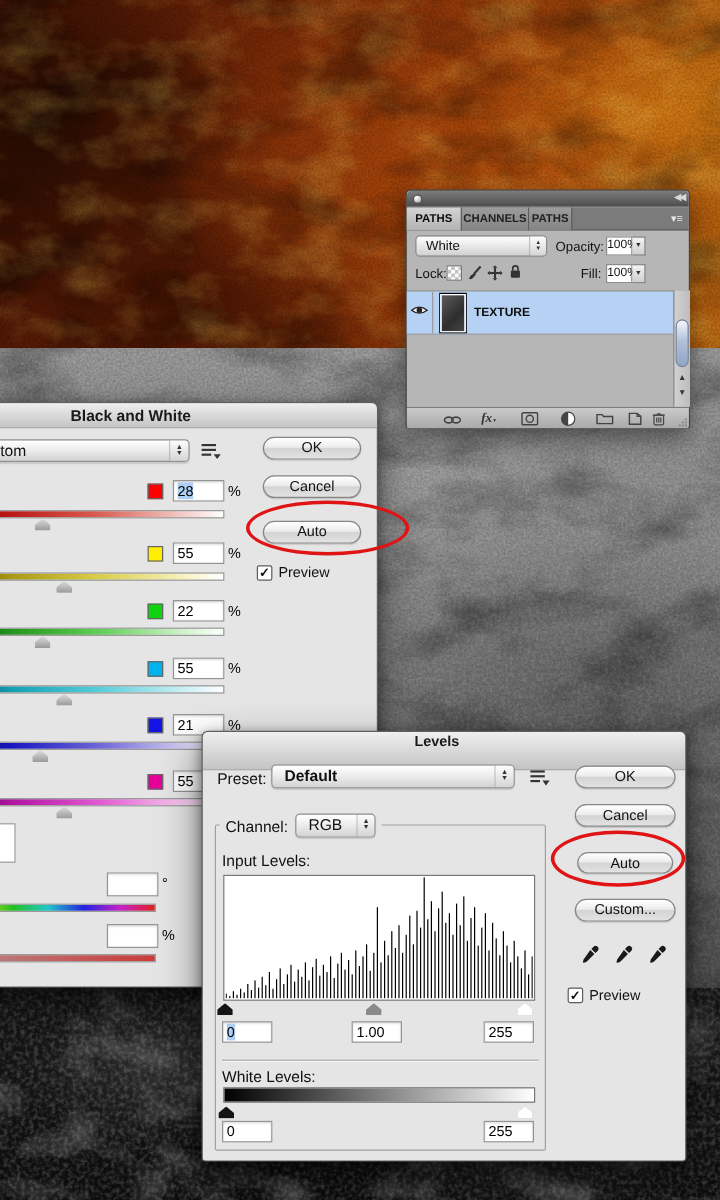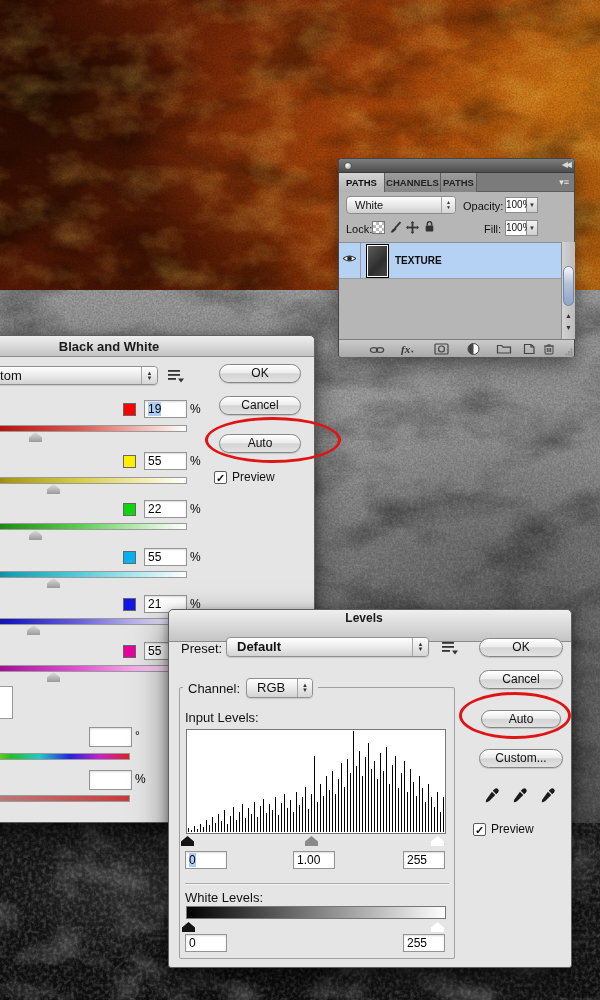--- a/index.html
+++ b/index.html
@@ -208,21 +208,21 @@
     </svg>
 
     <div class="btn" style="left:270px;top:28px;width:82px;">OK</div>
     <div class="btn" style="left:270px;top:60px;width:82px;">Cancel</div>
     <div class="btn" style="left:270px;top:98px;width:82px;">Auto</div>
 
     <div class="checkbox" style="left:265px;top:135px;">✓</div>
     <span class="cblabel" style="left:283px;top:134px;">Preview</span>
 
     <div class="swatch" style="left: 174px; top: 67px; background: rgb(255, 0, 0);"></div>
-    <div class="field" style="left:195px;top:64px;width:43px;"><span class="sel">19</span></div>
+    <div class="field" style="left:195px;top:64px;width:43px;"><span class="sel">28</span></div>
     <span class="unit" style="left:241px;top:66px;">%</span>
     <div class="bw-bar bar-red" style="top:89px;"></div>
     <div class="tri gray" style="left:80px;top:96px;"></div>
 
     <div class="swatch" style="left: 174px; top: 119px; background: rgb(255, 238, 0);"></div>
     <div class="field" style="left:195px;top:116px;width:43px;"><span>55</span></div>
     <span class="unit" style="left:241px;top:118px;">%</span>
     <div class="bw-bar bar-yellow" style="top:141px;"></div>
     <div class="tri gray" style="left:98px;top:148px;"></div>
 

